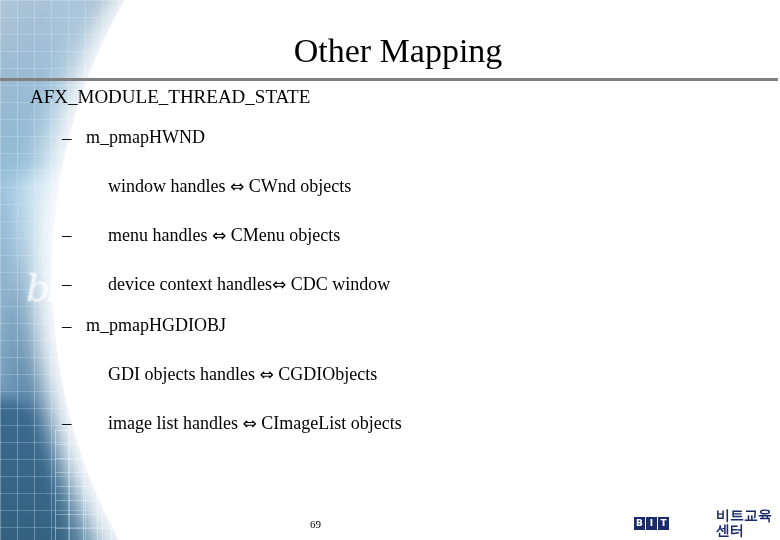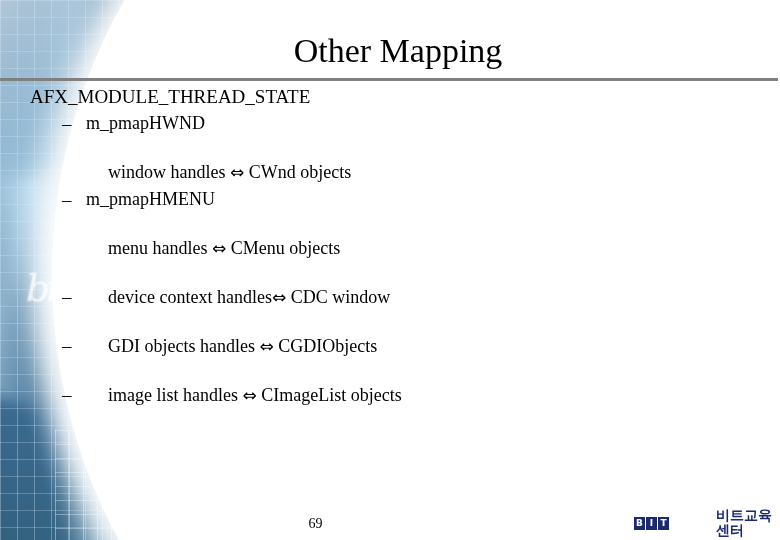--- a/index.html
+++ b/index.html
@@ -202,20 +202,21 @@
     line-height: 27px;
     color: #000000;
   }
 
   .lvl2 {
     font-family: "Liberation Serif", "DejaVu Serif", serif;
     font-size: 18px;
     line-height: 27px;
     color: #000000;
     white-space: nowrap;
+    margin-top: 14px;
   }
 
   .lvl3 {
     padding-left: 22px;
     font-family: "Liberation Serif", "DejaVu Serif", serif;
     font-size: 18px;
     line-height: 28px;
     color: #000000;
     white-space: nowrap;
     margin-top: 21px;
@@ -227,21 +228,21 @@
   }
 
   
   .page-number {
     position: absolute;
     left: 0;
     top: 516px;
     width: 631px;
     text-align: center;
     font-family: "Liberation Serif", "DejaVu Serif", serif;
-    font-size: 14px;
+    font-size: 11px;
     line-height: 16px;
     color: #000000;
   }
 
   .logo {
     position: absolute;
     left: 634px;
     top: 508px;
     display: flex;
     align-items: center;
@@ -304,31 +305,31 @@
       <div>AFX_MODULE_THREAD_STATE</div>
 
       <div class="item">
         <span class="bullet">–</span>
         <div class="lvl2">m_pmapHWND</div>
         <div class="lvl3"><span>window handles</span> <span class="arrow">⇔</span> <span>CWnd objects</span></div>
       </div>
 
       <div class="item">
         <span class="bullet">–</span>
-        <div class="lvl2">m_pmapHMENU</div>
         <div class="lvl3"><span>menu handles</span> <span class="arrow">⇔</span> <span>CMenu objects</span></div>
       </div>
 
       <div class="item">
         <span class="bullet">–</span>
         <div class="lvl3"><span>device context handles</span><span class="arrow">⇔</span> <span>CDC window</span></div>
       </div>
 
       <div class="item">
         <span class="bullet">–</span>
+        <div class="lvl2">m_pmapHGDIOBJ</div>
         <div class="lvl3"><span>GDI objects handles</span> <span class="arrow">⇔</span> <span>CGDIObjects</span></div>
       </div>
 
       <div class="item">
         <span class="bullet">–</span>
         <div class="lvl3"><span>image list handles</span> <span class="arrow">⇔</span> <span>CImageList objects</span></div>
       </div>
 
     </div>
   </div>

